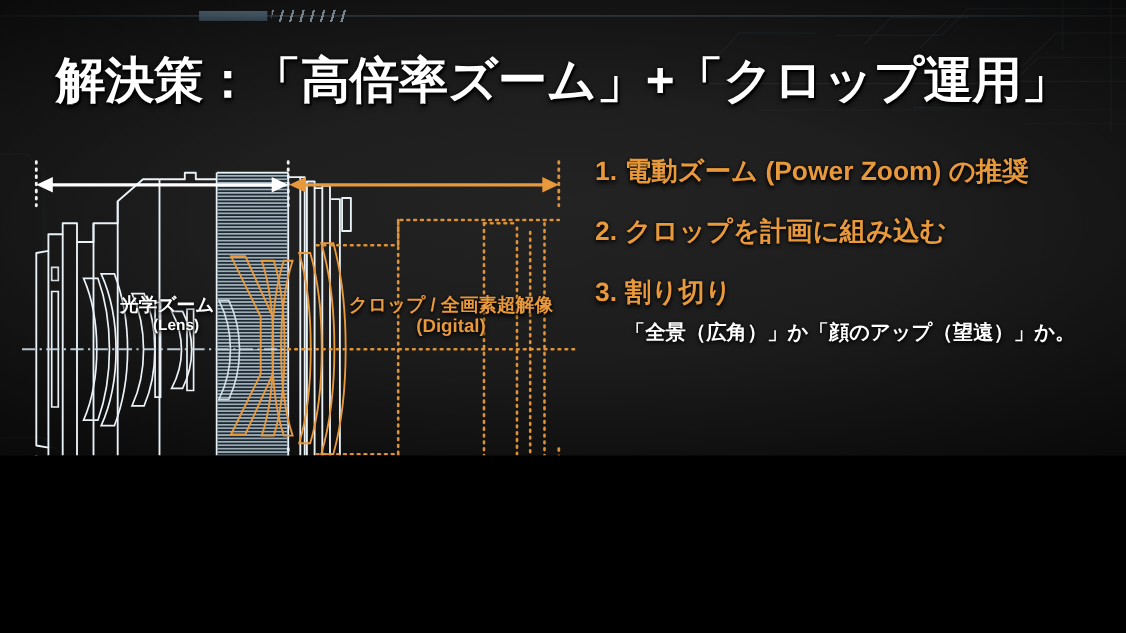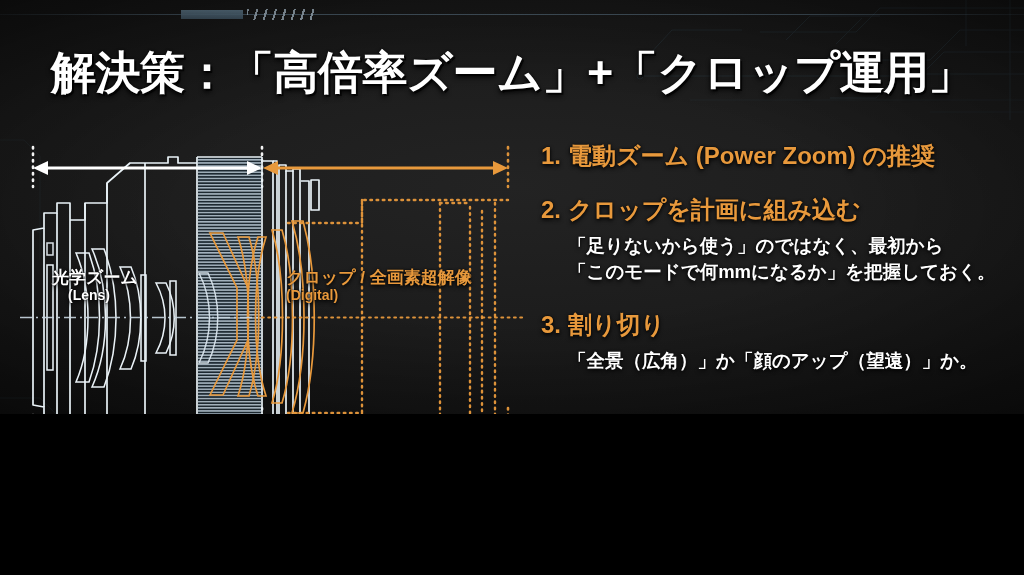--- a/index.html
+++ b/index.html
@@ -82,37 +82,38 @@
   
   .diagram {
     position: absolute;
     left: 0; top: 125px;
     width: 530px; height: 450px;
   }
   .diagram svg { display: block; }
 
   .dim-label {
     position: absolute;
+    text-align: center;
     white-space: nowrap;
     line-height: 1.06;
     text-shadow: 0 2px 4px rgba(0,0,0,.95), 0 0 2px rgba(0,0,0,.9);
     pointer-events: none;
   }
   .dim-label .jp { display:block; font-weight: 700; }
   .dim-label .en { display:block; font-weight: 700; }
   .white  { color: #ffffff; }
   .orange { color: #e8993c; padding-left: 24px; }
 
   .lbl-top-left  { left: 52px;  top: 144px; width: 200px; font-size: 0; }
   .lbl-top-left  .jp { font-size: 17px; }
   .lbl-top-left  .en { font-size: 14px; margin-top: 1px; padding-left: 16px; }
 
   .lbl-top-right { left: 262px; top: 144px; width: 248px; font-size: 0; }
   .lbl-top-right .jp { font-size: 17px; }
-  .lbl-top-right .en { font-size: 14px; margin-top: 1px; }
+  .lbl-top-right .en { font-size: 17px; margin-top: 1px; }
 
   
   .points {
     position: absolute;
     left: 541px;
     top: 140px;
     width: 480px;
   }
   .point { margin-bottom: 20px; }
   .point:last-child { margin-bottom: 0; }
@@ -349,24 +350,20 @@
         <span class="point-num">1.</span>
         <span>電動ズーム (Power Zoom) の推奨</span>
       </div>
     </div>
 
     <div class="point p2">
       <div class="point-head">
         <span class="point-num">2.</span>
         <span>クロップを計画に組み込む</span>
       </div>
-      <div class="point-body">
-        <span>「足りないから使う」のではなく、最初から</span>
-        <span>「このモードで何mmになるか」を把握しておく。</span>
-      </div>
     </div>
 
     <div class="point">
       <div class="point-head">
         <span class="point-num">3.</span>
         <span>割り切り</span>
       </div>
       <div class="point-body">
         <span>「全景（広角）」か「顔のアップ（望遠）」か。</span>
       </div>

